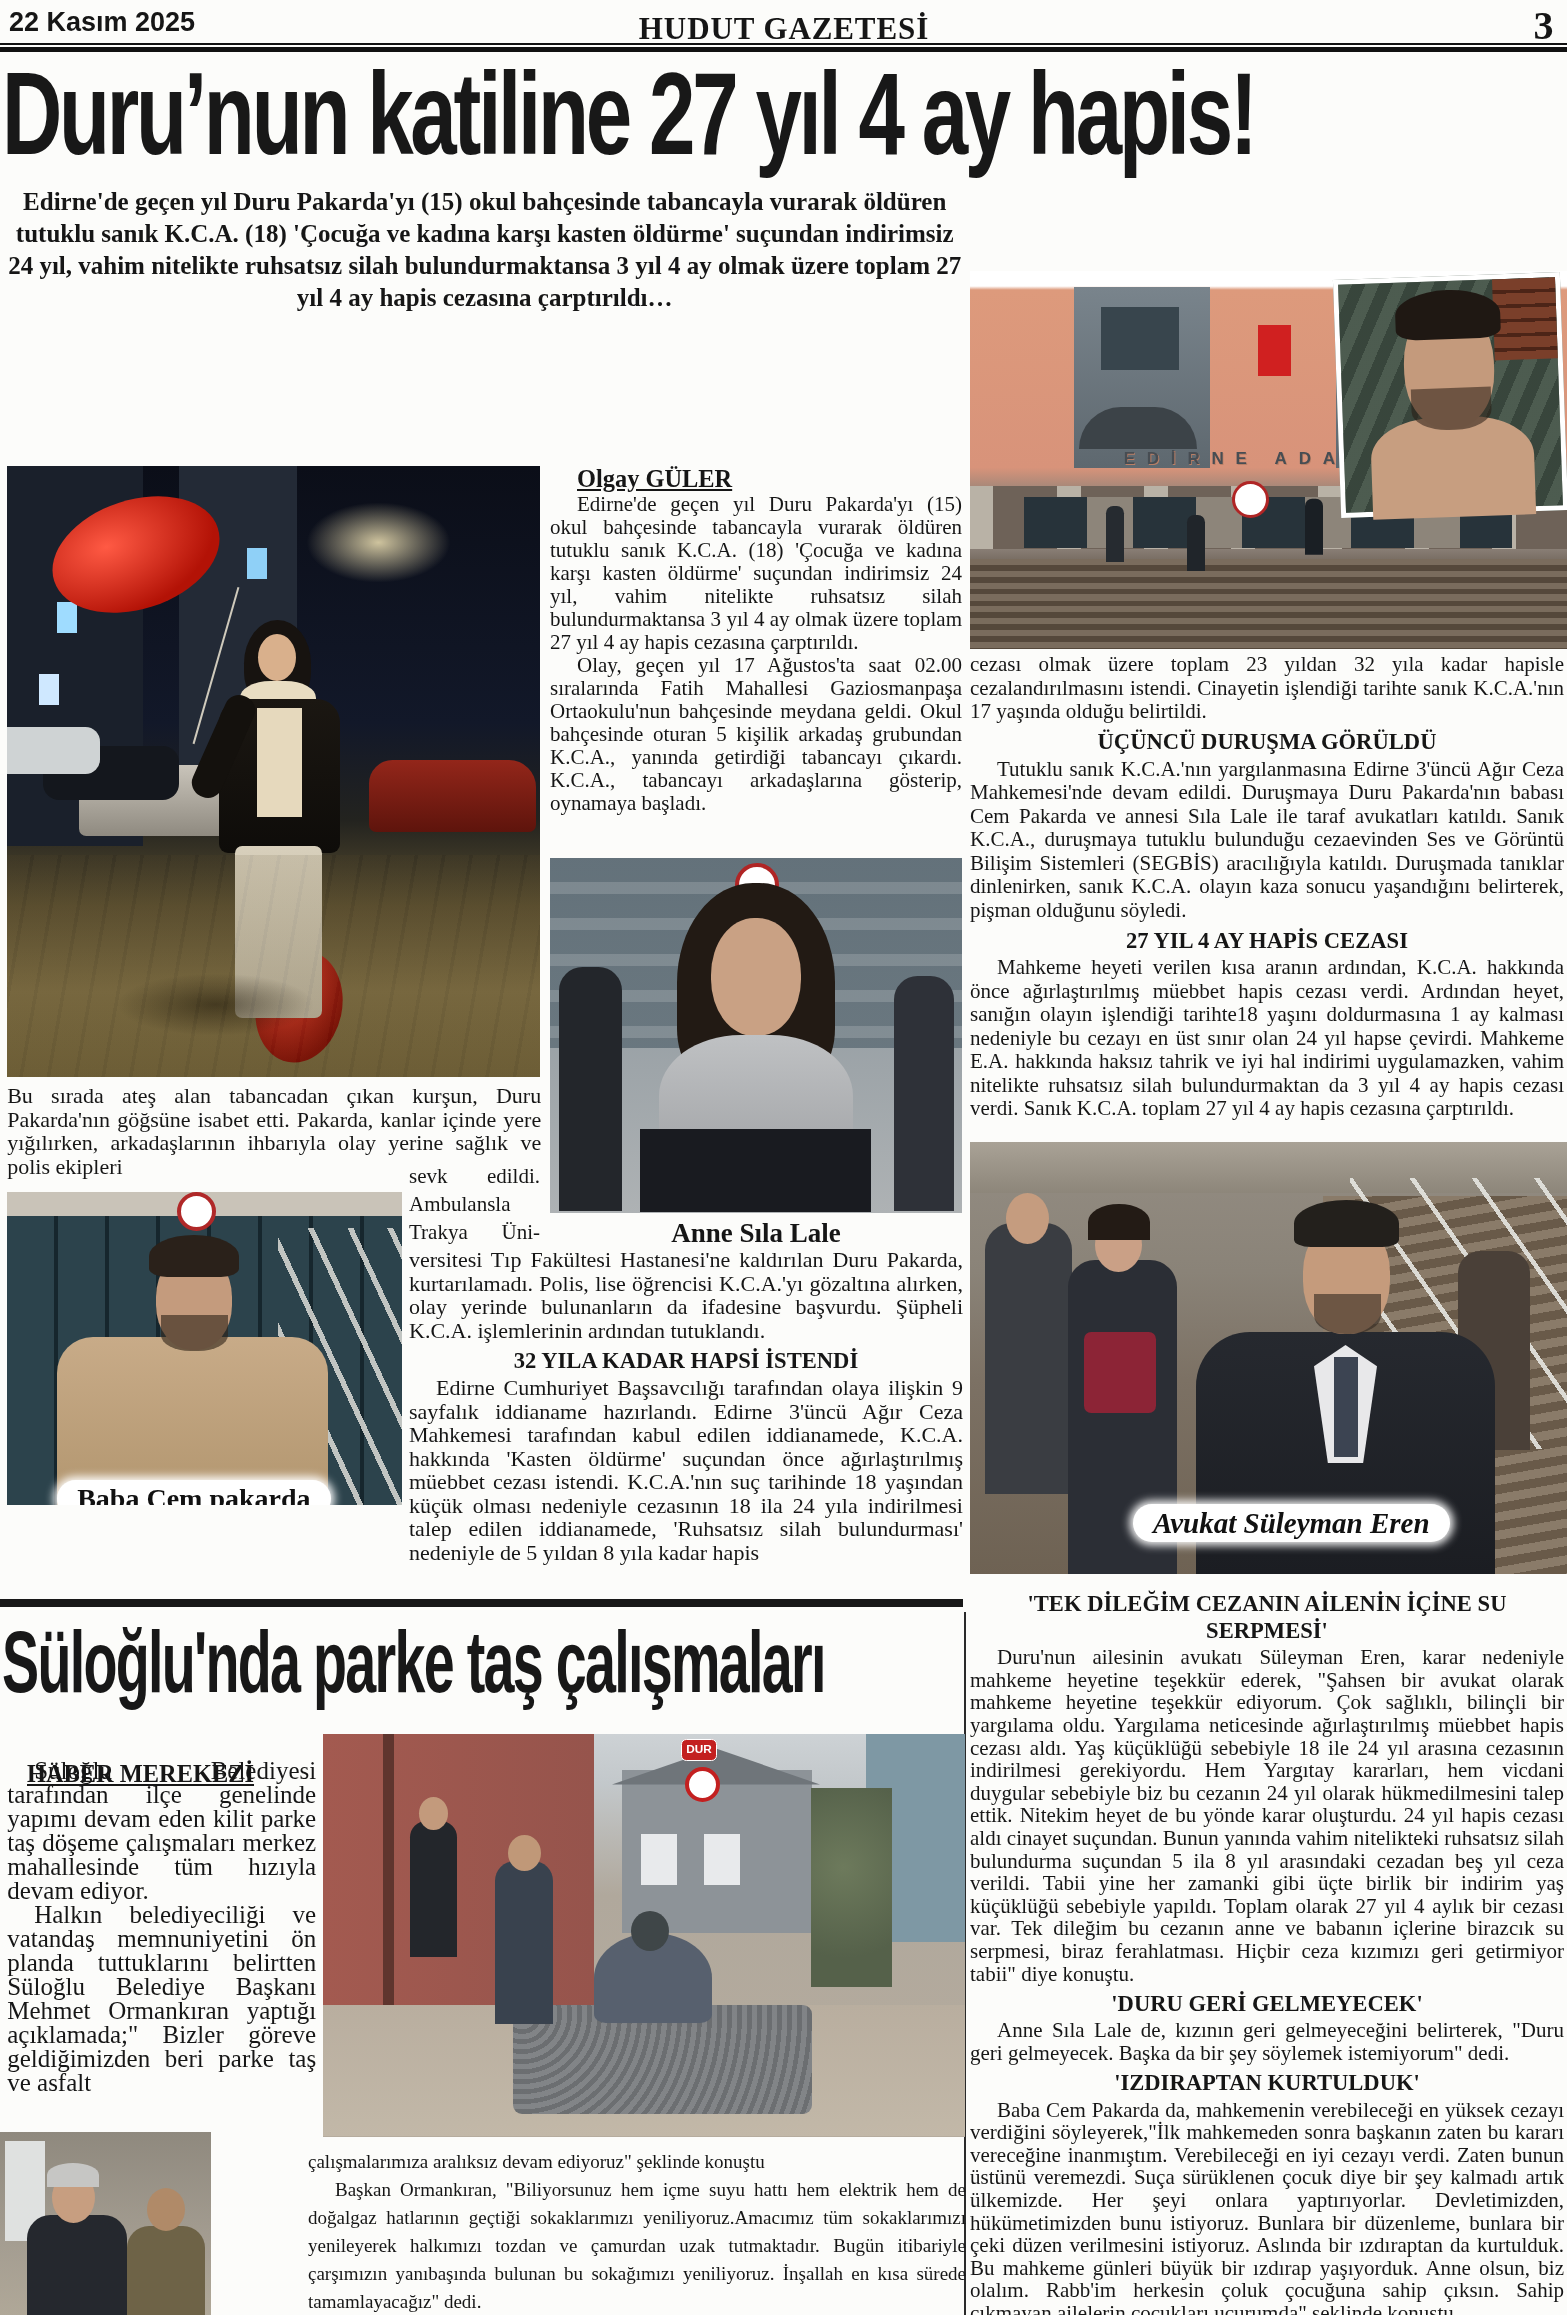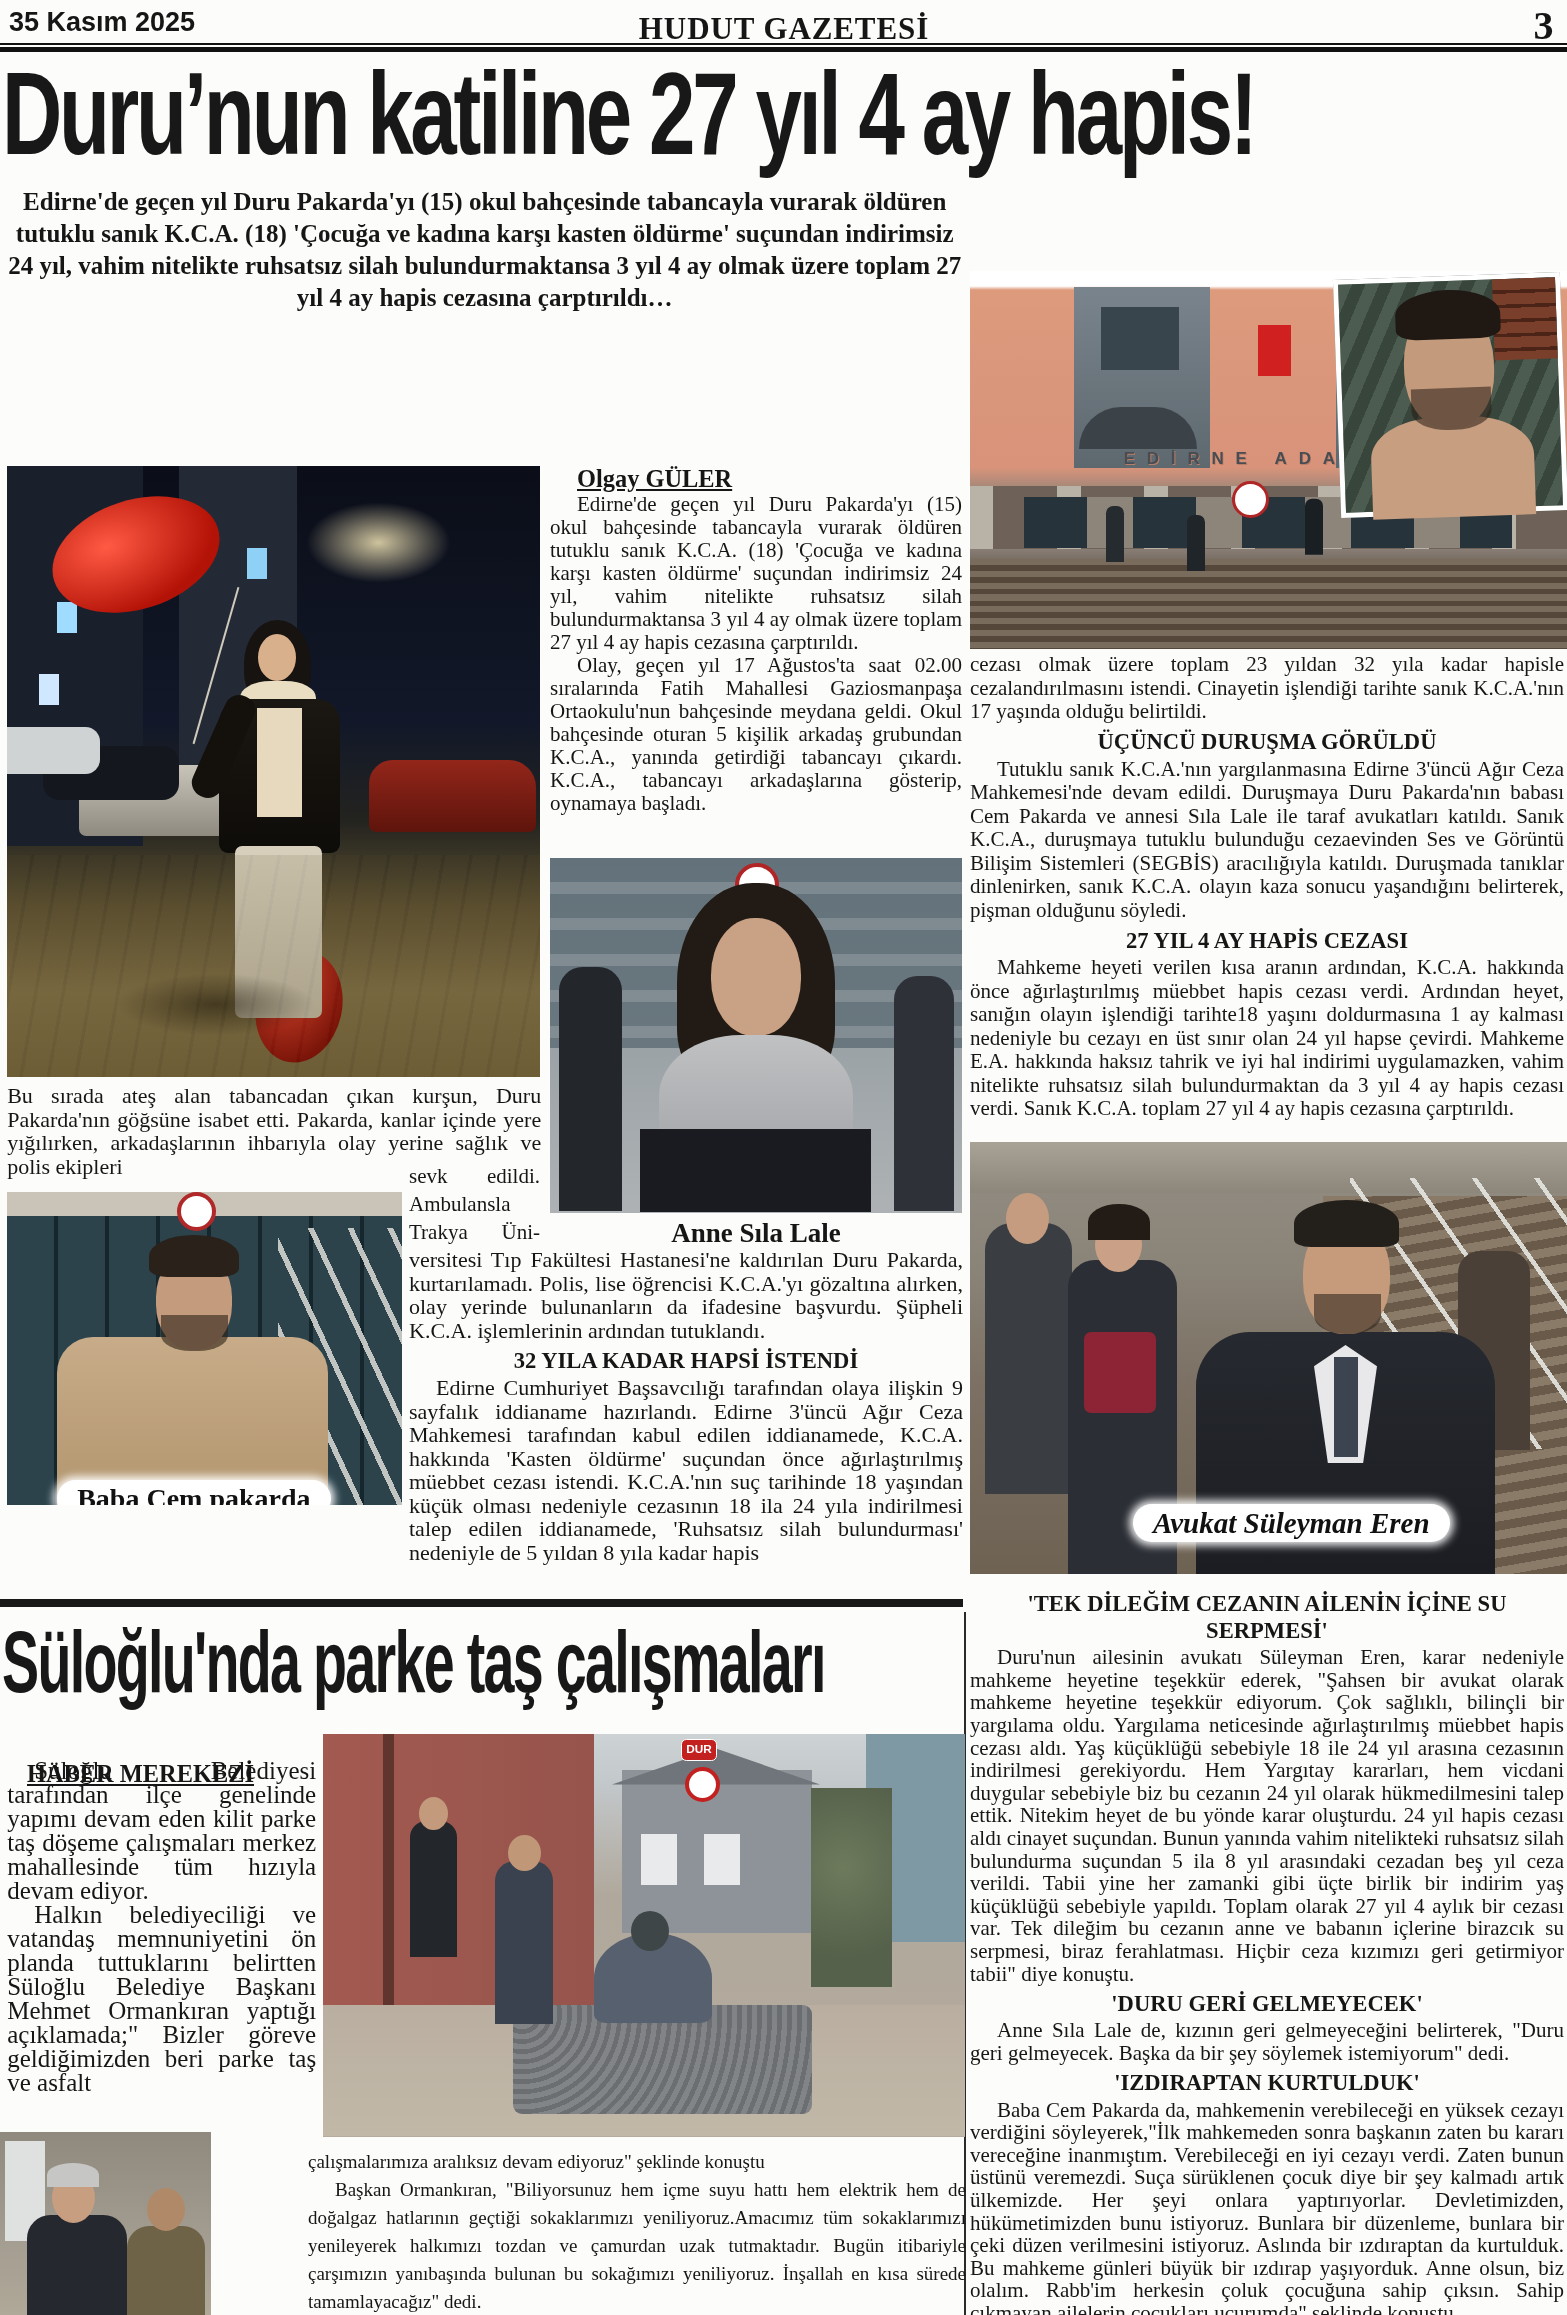--- a/index.html
+++ b/index.html
@@ -58,21 +58,21 @@
   .sign-adalet{left:0;right:0;top:47%;text-align:center;font-family:"Liberation Sans",sans-serif;
       font-weight:bold;font-size:17px;letter-spacing:11.8px;color:#474d53;text-shadow:0.9px 0.9px 0 #b97f66;}
   .dursign{font-family:"Liberation Sans",sans-serif;font-weight:bold;color:#fff;background:#c32020;
       border:1.8px solid #fff;border-radius:5.4px;font-size:11.8px;text-align:center;line-height:18px;}
 </style>
 </head>
 <body>
 
 <div id="page">
 
-  <div class="abs date">35 Kasım 2025</div>
+  <div class="abs date">22 Kasım 2025</div>
   <div class="abs masthead">HUDUT GAZETESİ</div>
   <div class="abs pagenum">3</div>
   <div class="abs hrule1"></div>
   <div class="abs hrule2"></div>
 
   <div class="abs mainhead">
     <span class="squeeze">Duru’nun katiline 27 yıl 4 ay hapis!</span>
   </div>
 
   <div class="abs lead">Edirne'de geçen yıl Duru Pakarda'yı (15) okul bahçesinde tabancayla vurarak öldüren tutuklu sanık K.C.A. (18) 'Çocuğa ve kadına karşı kasten öldürme' suçundan indirimsiz 24 yıl, vahim nitelikte ruhsatsız silah bulundurmaktansa 3 yıl 4 ay olmak üzere toplam 27 yıl 4 ay hapis cezasına çarptırıldı…</div>

